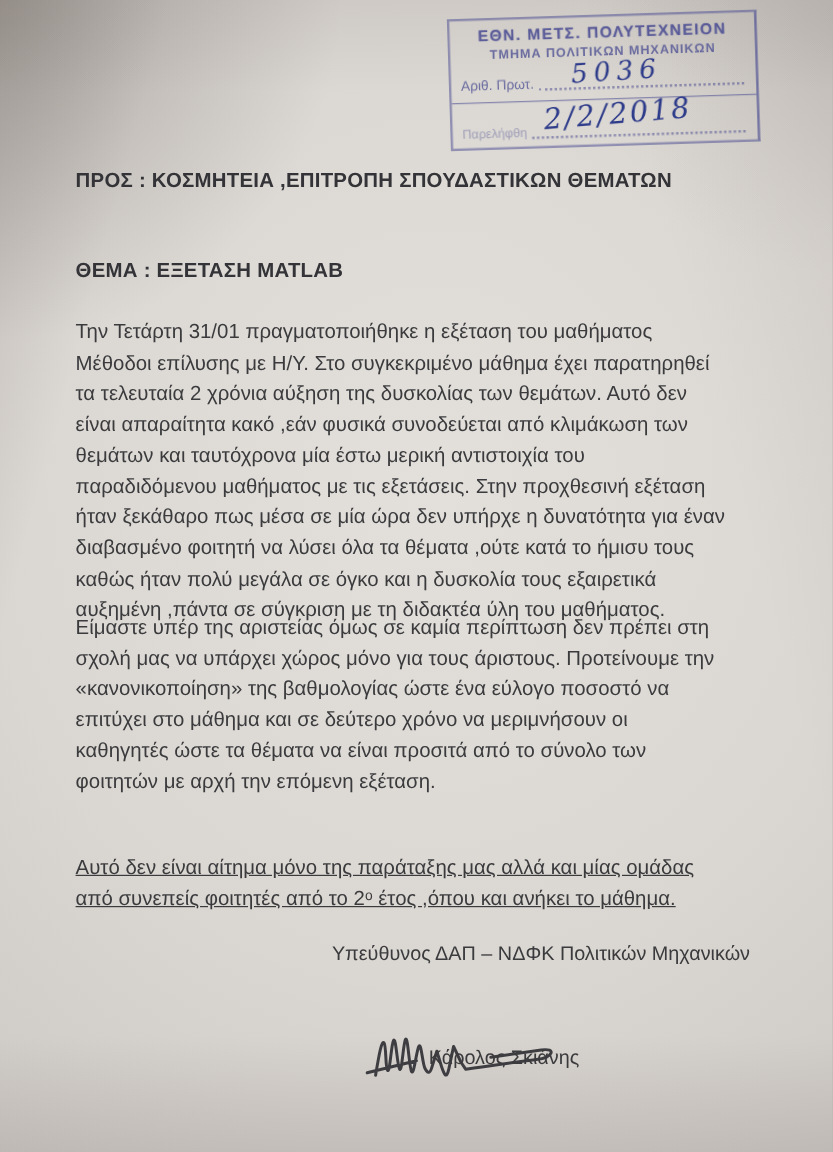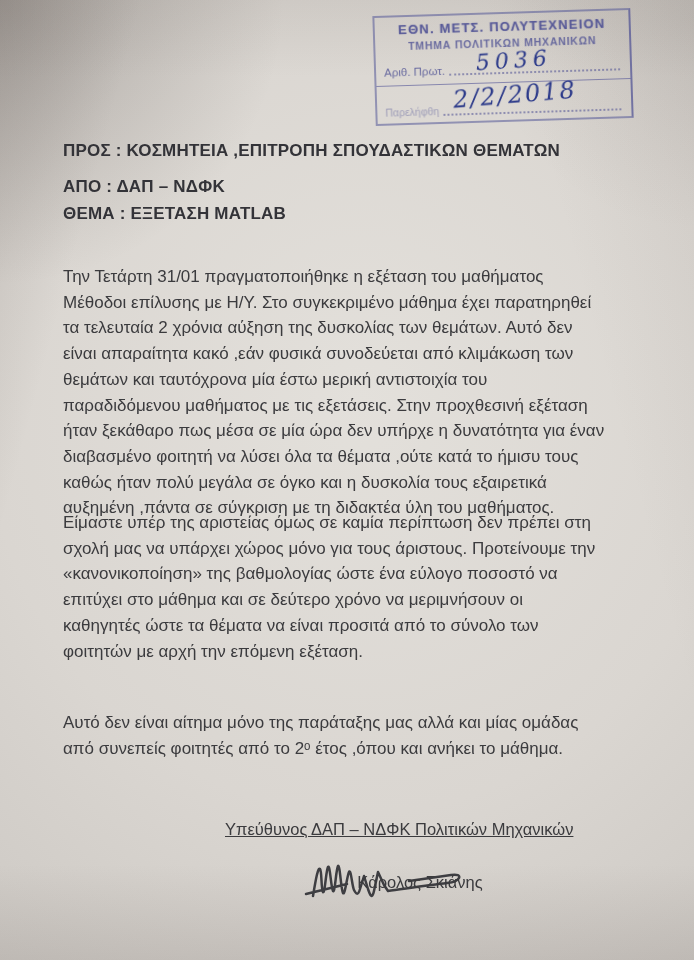--- a/index.html
+++ b/index.html
@@ -82,36 +82,35 @@
 
   
   .hline {
     position: absolute; left: 63px;
     font-size: 17px; color: #333338; letter-spacing: 0.2px;
     white-space: nowrap;
     font-weight: bold;
   }
   .hline.to      { top: 141px; }
   .hline.from    { top: 177px; }
-  .hline.subject { top: 204px; }
+  .hline.subject { top: 216px; }
 
   .para {
     position: absolute; left: 63px; width: 600px; margin: 0;
     font-size: 17px; line-height: 25.7px; color: #3b3b3e;
     white-space: pre-line;
   }
   .para.p1 { top: 264px; }
   .para.p2 { top: 510px; }
-  .para.p3 { top: 710px; }
+  .para.p3 { top: 710px; text-decoration: underline; }
 
   .sig-role {
-    position: absolute; left: 225px; top: 820px; width: 400px;
-    text-align: left; font-size: 16.5px; color: #3b3b3e;
+    position: absolute; left: 225px; top: 786px; width: 400px;
+    text-align: right; font-size: 16.5px; color: #3b3b3e;
     white-space: nowrap;
-    text-decoration: underline;
   }
   .sig-squiggle { position: absolute; left: 303px; top: 854px; width: 170px; height: 58px; }
   .sig-name {
     position: absolute; left: 300px; top: 873px; width: 240px;
     text-align: center; font-size: 16.5px; color: #3b3b3e;
     white-space: nowrap;
   }
 </style>
 </head>
 <body>
@@ -129,21 +128,20 @@
     </div>
     <div class="stamp-divider"></div>
     <div class="stamp-row received">
       <span class="stamp-label faded">Παρελήφθη</span>
       <span class="stamp-dots"></span>
       <span class="handwriting hand-date">2/2/2018</span>
     </div>
   </div>
 
   <div class="hline to">ΠΡΟΣ : ΚΟΣΜΗΤΕΙΑ ,ΕΠΙΤΡΟΠΗ ΣΠΟΥΔΑΣΤΙΚΩΝ ΘΕΜΑΤΩΝ</div>
-  <div class="hline from">ΑΠΟ : ΔΑΠ – ΝΔΦΚ</div>
   <div class="hline subject">ΘΕΜΑ : ΕΞΕΤΑΣΗ MATLAB</div>
 
   <p class="para p1">Την Τετάρτη 31/01 πραγματοποιήθηκε η εξέταση του μαθήματος
 Μέθοδοι επίλυσης με Η/Υ. Στο συγκεκριμένο μάθημα έχει παρατηρηθεί
 τα τελευταία 2 χρόνια αύξηση της δυσκολίας των θεμάτων. Αυτό δεν
 είναι απαραίτητα κακό ,εάν φυσικά συνοδεύεται από κλιμάκωση των
 θεμάτων και ταυτόχρονα μία έστω μερική αντιστοιχία του
 παραδιδόμενου μαθήματος με τις εξετάσεις. Στην προχθεσινή εξέταση
 ήταν ξεκάθαρο πως μέσα σε μία ώρα δεν υπήρχε η δυνατότητα για έναν
 διαβασμένο φοιτητή να λύσει όλα τα θέματα ,ούτε κατά το ήμισυ τους

